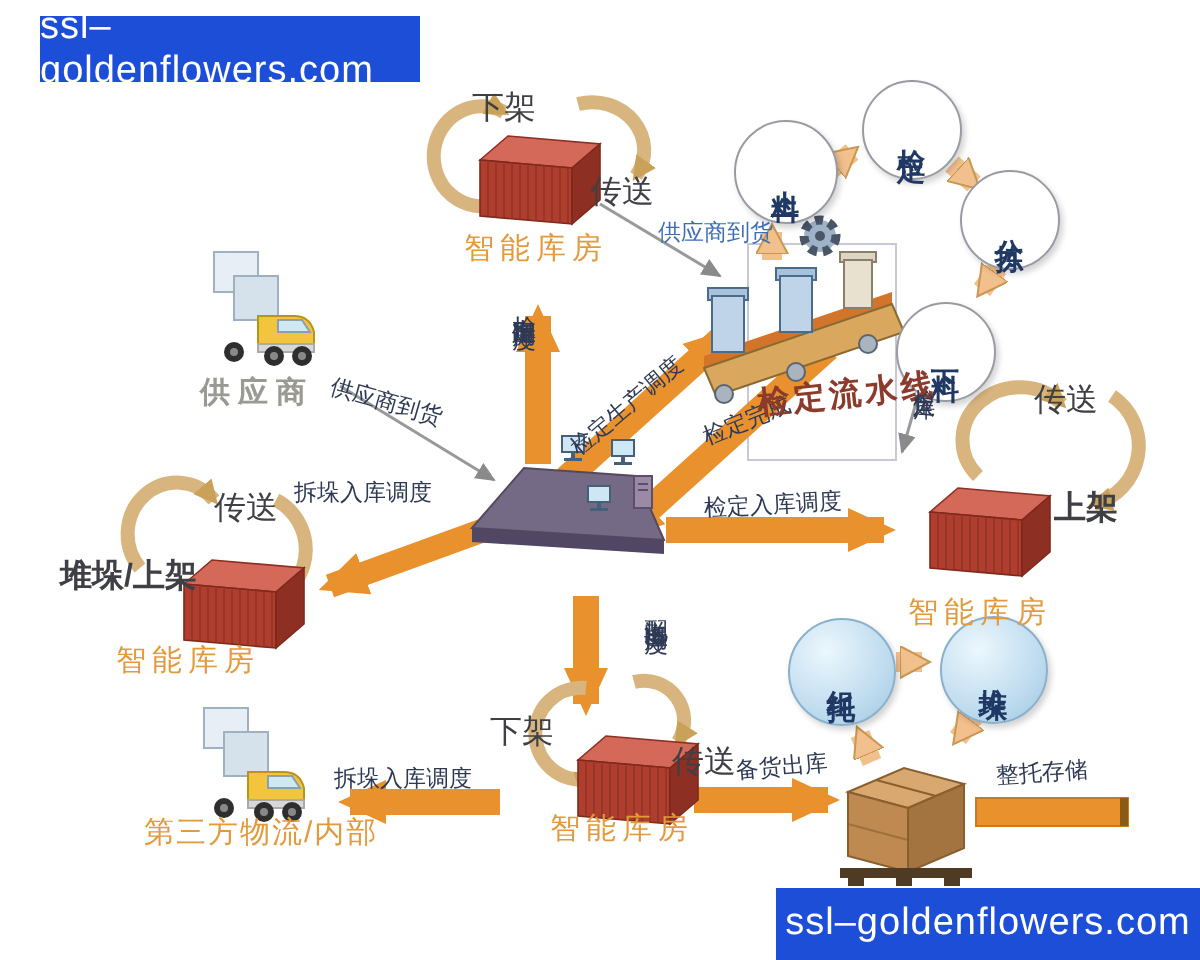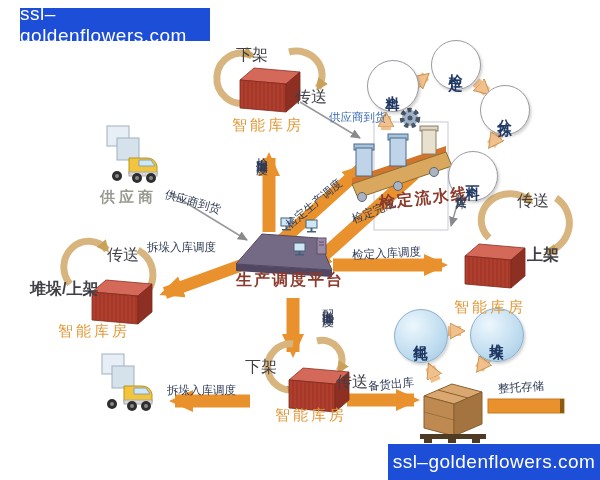--- a/index.html
+++ b/index.html
@@ -197,21 +197,20 @@
   <div class="lbl sm" style="left:236px; top:46px;">下架</div>
   <div class="lbl sm" style="left:295px; top:88px;">传送</div>
   <div class="lbl orange" style="left:232px; top:116px;">智能库房</div>
   <div class="lbl blue" style="left:329px; top:111px;">供应商到货</div>
 
   <div class="lbl gray" style="left:100px; top:188px;">供应商</div>
   <div class="lbl navy" style="left:167px; top:188px; transform:rotate(16deg); transform-origin:left top;">供应商到货</div>
 
   <div class="lbl navy v" style="left:240px; top:148px; width:28px; height:64px; font-size:12px;">检定出库调度</div>
 
-  <div class="lbl maroon" style="left:236px; top:271px;">生产调度平台</div>
 
   <div class="lbl navy" style="left:292px; top:218px; transform:rotate(-40deg); transform-origin:left bottom;">检定生产调度</div>
   <div class="lbl navy" style="left:350px; top:214px; transform:rotate(-22deg); transform-origin:left top;">检定完成</div>
 
   <div class="lbl maroon" style="left:378px; top:194px; transform:rotate(-6deg); transform-origin:left top;">检定流水线</div>
 
   <div class="lbl navy v" style="left:451px; top:186px; width:16px; height:64px; font-size:11px;">检定入库</div>
   <div class="lbl sm" style="left:517px; top:192px;">传送</div>
   <div class="lbl sm" style="left:527px; top:246px;font-weight:bold;">上架</div>
   <div class="lbl orange" style="left:454px; top:298px;">智能库房</div>
@@ -223,20 +222,21 @@
   <div class="lbl sm" style="left:30px; top:280px;font-weight:bold;">堆垛/上架</div>
   <div class="lbl orange" style="left:58px; top:322px;">智能库房</div>
 
   <div class="lbl navy v" style="left:306px; top:300px; width:28px; height:64px; font-size:12px;">配送出库调度</div>
 
   <div class="lbl sm" style="left:245px; top:358px;">下架</div>
   <div class="lbl sm" style="left:336px; top:373px;">传送</div>
   <div class="lbl orange" style="left:275px; top:406px;">智能库房</div>
 
   <div class="lbl navy" style="left:167px; top:384px;">拆垛入库调度</div>
+  <div class="lbl orange" style="left:72px; top:408px; letter-spacing:1px;">第三方物流/内部</div>
 
   <div class="lbl navy" style="left:368px; top:378px; transform:rotate(-5deg);">备货出库</div>
   <div class="lbl navy" style="left:498px; top:381px; transform:rotate(-4deg);">整托存储</div>
 
   <div class="wm" style="left:20px; top:8px; width:190px; height:33px;">ssl–goldenflowers.com</div>
   <div class="wm" style="left:388px; top:444px; width:212px; height:36px;">ssl–goldenflowers.com</div>
 
 </div>
 
 </body></html>

